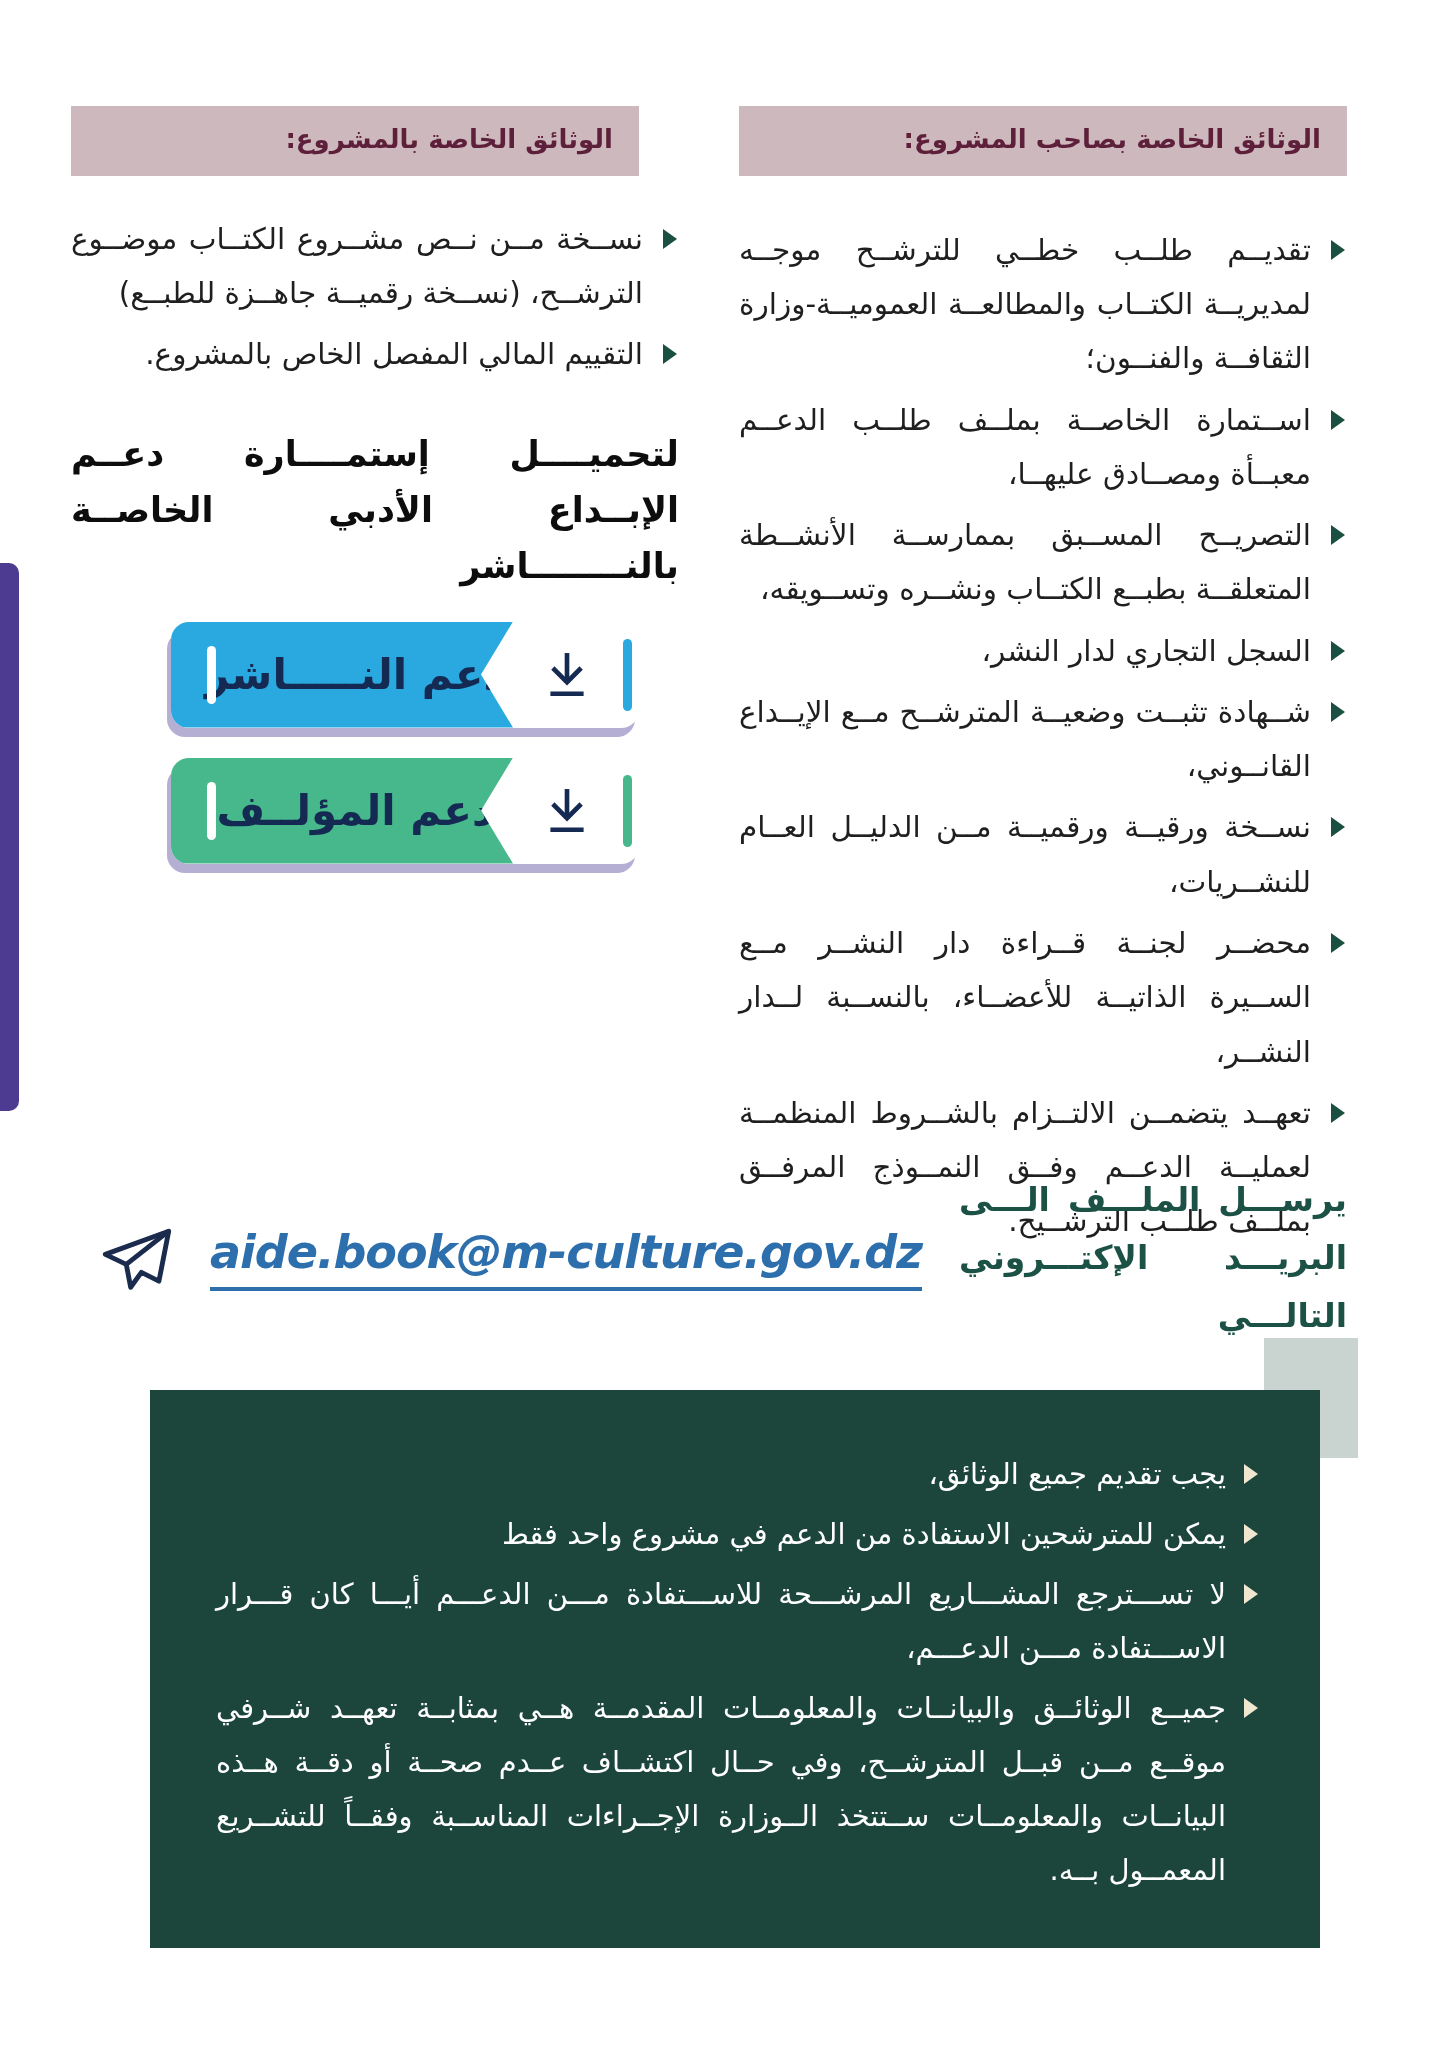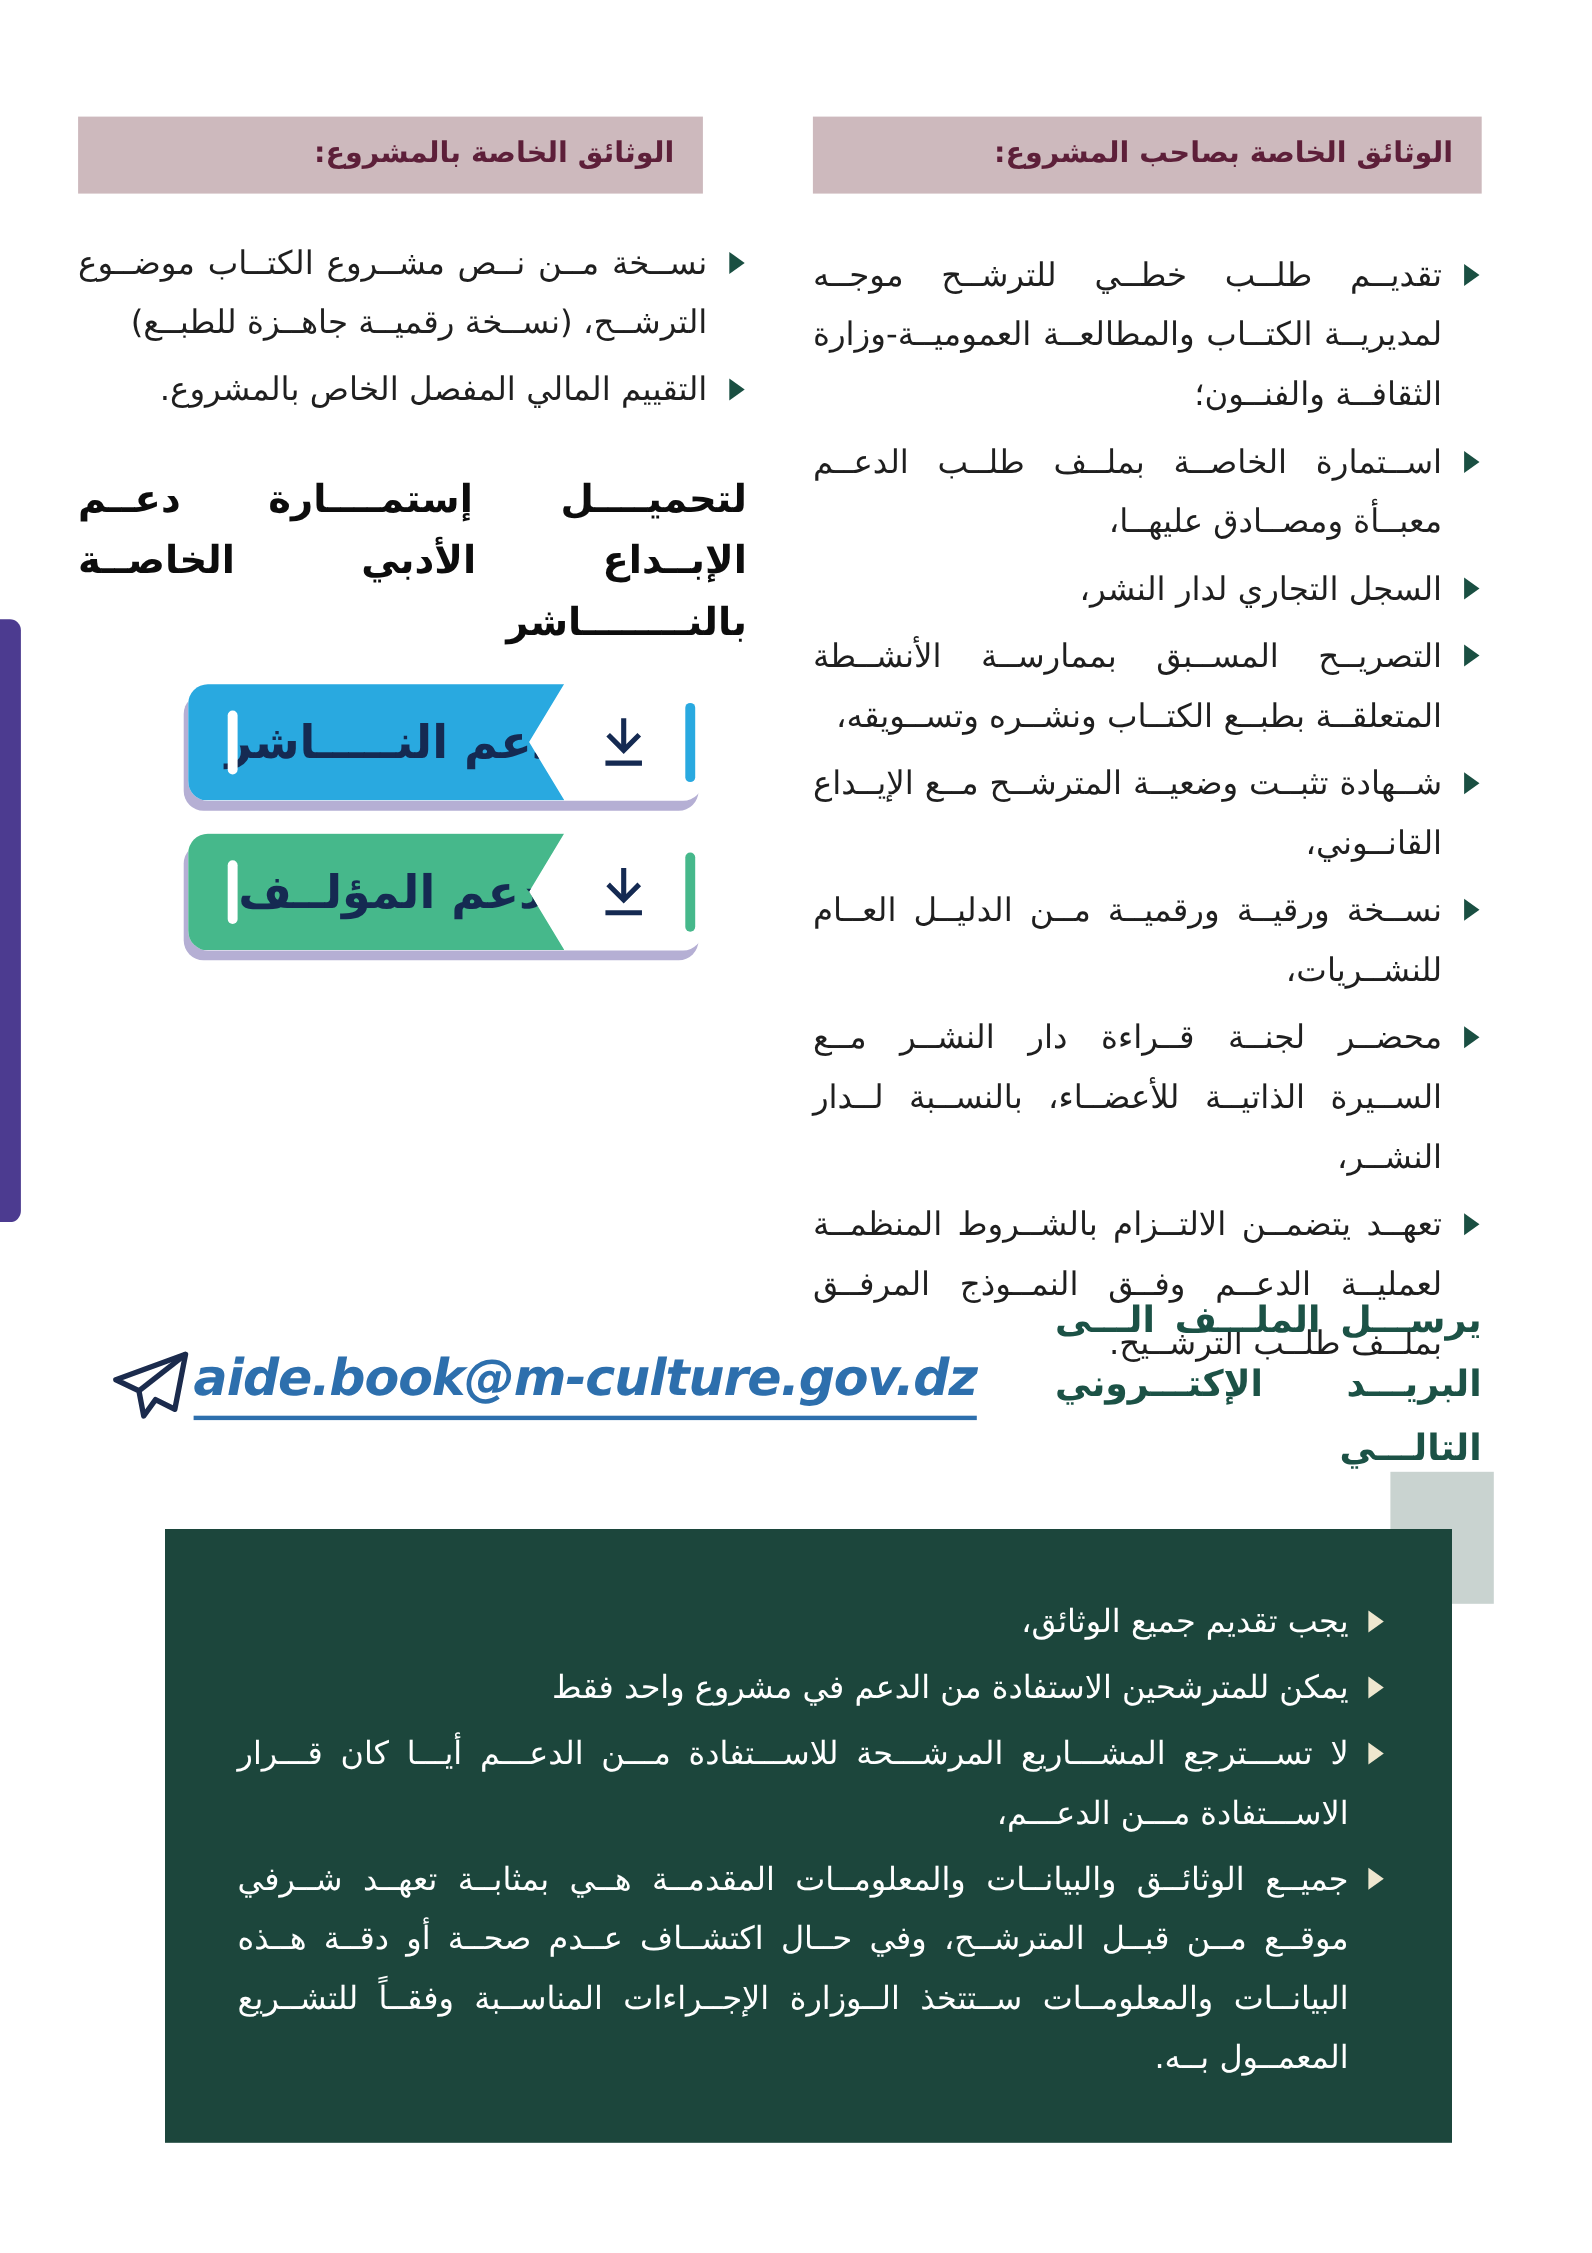--- a/index.html
+++ b/index.html
@@ -35,21 +35,21 @@
   .btn-label { font-size:42px; font-weight:bold; color:#152a52; padding-left:26px; white-space:nowrap; }
   .btn-white-bar { position:absolute; left:36px; top:24px; bottom:24px; width:9px; background:#ffffff; border-radius:6px; }
   .btn-icon-area { position:absolute; right:24px; top:0; bottom:0; width:96px; display:flex; align-items:center; justify-content:center; }
   .btn-bar-end { position:absolute; right:7px; top:17px; bottom:17px; width:9px; border-radius:6px; }
   .dl-btn.blue .btn-bar-end { background:#29a9e0; }
   .dl-btn.green .btn-bar-end { background:#46b88b; }
 
   
   .email-row { position:absolute; top:1183px; right:100px; left:90px; height:150px; display:flex; align-items:center; }
   .email-label { width:388px; font-size:33px; font-weight:bold; color:#1c5246; line-height:1.75; text-align:justify; }
-  .email-wrap { flex:1; direction:ltr; display:flex; align-items:center; padding-left:8px; }
+  .email-wrap { flex:1; direction:ltr; display:flex; align-items:center; gap:34px; padding-left:8px; }
   .email-link { font-size:46px; font-weight:bold; font-style:italic; color:#2d6fad; text-decoration:none;
                 border-bottom:4px solid #2d6fad; padding-bottom:8px; letter-spacing:-1px; cursor:pointer; }
 
   
   .green-area { position:absolute; top:1390px; right:127px; left:150px; }
   .gray-square { position:absolute; right:-38px; top:-52px; width:94px; height:120px; background:#c9d3d0; z-index:0; }
   .green-box { position:relative; z-index:1; background:#1c463c; padding:58px 60px 44px 66px; }
   ul.notes-list { list-style:none; }
   ul.notes-list li { position:relative; padding-right:34px; margin-bottom:6px; font-size:29px; line-height:1.86; color:#ffffff; text-align:justify; }
   ul.notes-list .tri { border-left-color:#efe7cf; top:16px; }
@@ -63,22 +63,22 @@
 
   <div class="purple-strip"></div>
 
   <div class="columns">
 
     <div class="col col-right">
       <div class="col-header">الوثائق الخاصة بصاحب المشروع:</div>
       <ul class="doc-list">
         <li><span class="tri"></span><span>تقديــم طلــب خطــي للترشــح موجــه لمديريــة الكتــاب والمطالعــة العموميــة-وزارة الثقافــة والفنــون؛</span></li>
         <li><span class="tri"></span><span>اســتمارة الخاصــة بملــف طلــب الدعــم معبــأة ومصــادق عليهــا،</span></li>
+        <li><span class="tri"></span><span>التصريــح المســبق بممارســة الأنشــطة المتعلقــة بطبــع الكتــاب ونشــره وتســويقه،</span></li>
         <li><span class="tri"></span><span>السجل التجاري لدار النشر،</span></li>
-        <li><span class="tri"></span><span>التصريــح المســبق بممارســة الأنشــطة المتعلقــة بطبــع الكتــاب ونشــره وتســويقه،</span></li>
         <li><span class="tri"></span><span>شــهادة تثبــت وضعيــة المترشــح مــع الإيــداع القانــوني،</span></li>
         <li><span class="tri"></span><span>نســخة ورقيــة ورقميــة مــن الدليــل العــام للنشــريات،</span></li>
         <li><span class="tri"></span><span>محضــر لجنــة قــراءة دار النشــر مــع الســيرة الذاتيــة للأعضــاء، بالنســبة لــدار النشــر،</span></li>
         <li><span class="tri"></span><span>تعهــد يتضمــن الالتــزام بالشــروط المنظمــة لعمليــة الدعــم وفــق النمــوذج المرفــق بملــف طلــب الترشــيح.</span></li>
       </ul>
     </div>
 
     <div class="col col-left">
       <div class="col-header">الوثائق الخاصة بالمشروع:</div>
       <ul class="doc-list">

